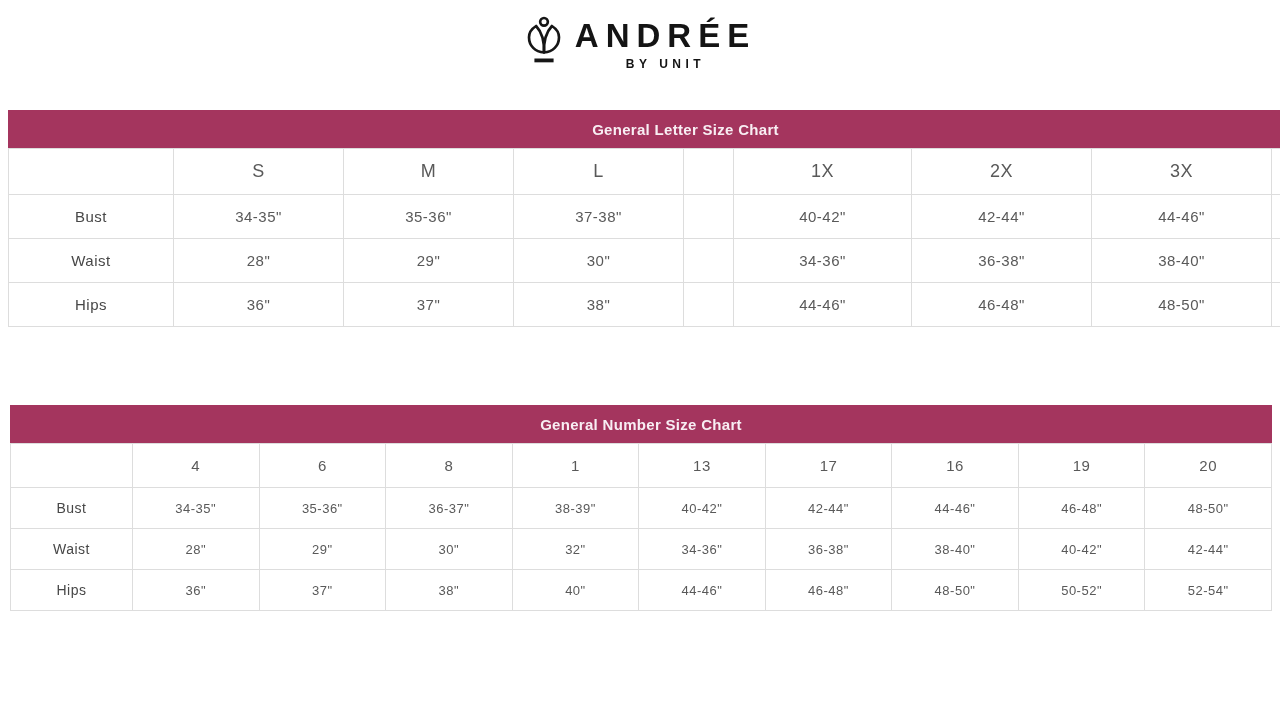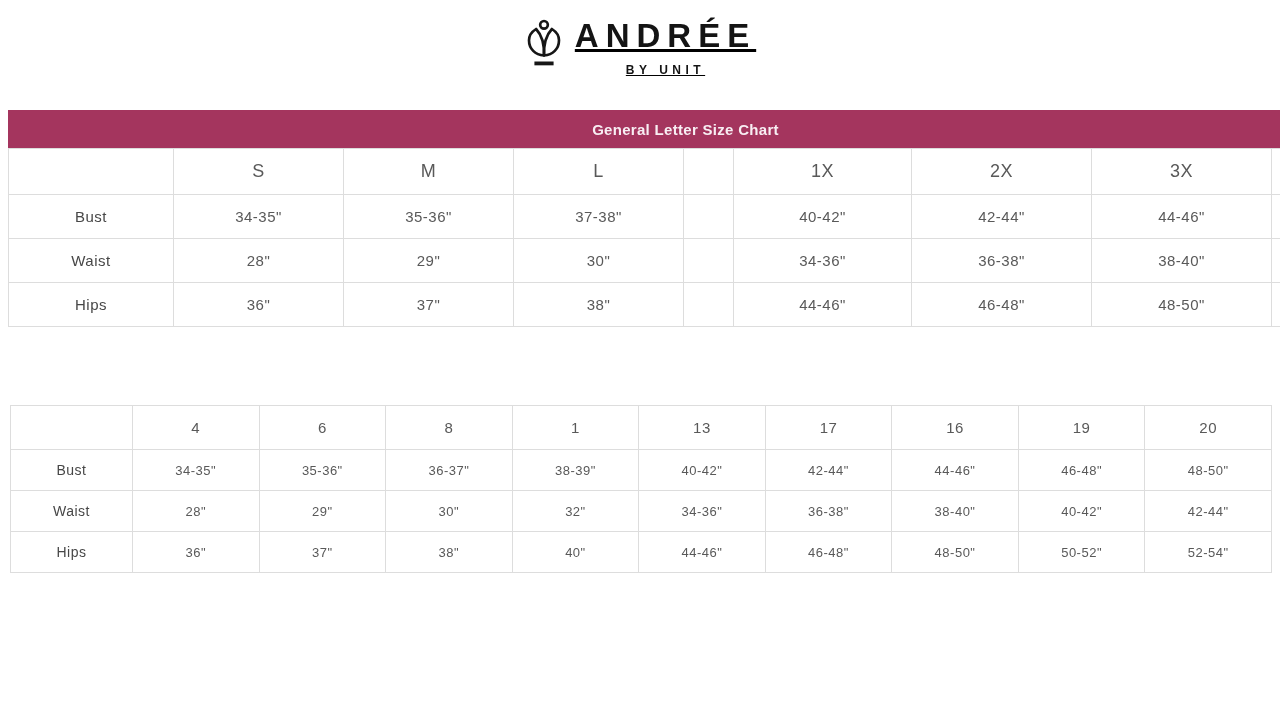--- a/index.html
+++ b/index.html
@@ -18,35 +18,35 @@
     top: 10px;
     left: 0;
     width: 1280px;
     display: flex;
     justify-content: center;
     align-items: center;
     gap: 11px;
     cursor: pointer;
   }
   .logo svg { display: block; }
-  .logo-text { display: flex; flex-direction: column; align-items: center; padding-top: 8px; text-decoration: underline; }
+  .logo-text { display: flex; flex-direction: column; align-items: center; padding-top: 8px; }
   .brand {
     font-size: 33px;
     font-weight: 700;
     letter-spacing: 7px;
     color: var(--logo-text, #141414);
     line-height: 1.1;
     white-space: nowrap;
   }
   .sub {
     font-size: 12px;
     font-weight: 700;
     letter-spacing: 4.5px;
     color: var(--logo-text, #141414);
-    margin-top: 9px;
+    margin-top: 3px;
     white-space: nowrap;
     text-align: right;
   }
   
   .chart-section { position: absolute; }
   .chart-section.letter { left: 8px;  top: 110px; width: 1355px; }
   .chart-section.number { left: 10px; top: 405px; width: 1262px; }
   .chart-title-bar {
     height: 38px;
     background: var(--header-bg, #a4355e);
@@ -157,20 +157,21 @@
           <td>44-46"</td>
           <td>46-48"</td>
           <td>48-50"</td>
           <td></td>
         </tr>
       </tbody>
     </table>
 </section>
 
 <section class="chart-section number">
+  <div class="chart-title-bar">General Number Size Chart</div>
   <table>
       <colgroup>
         <col style="width: 122px;">
       </colgroup>
       <thead>
         <tr>
           <th scope="col"></th>
           <th scope="col">4</th>
           <th scope="col">6</th>
           <th scope="col">8</th>

